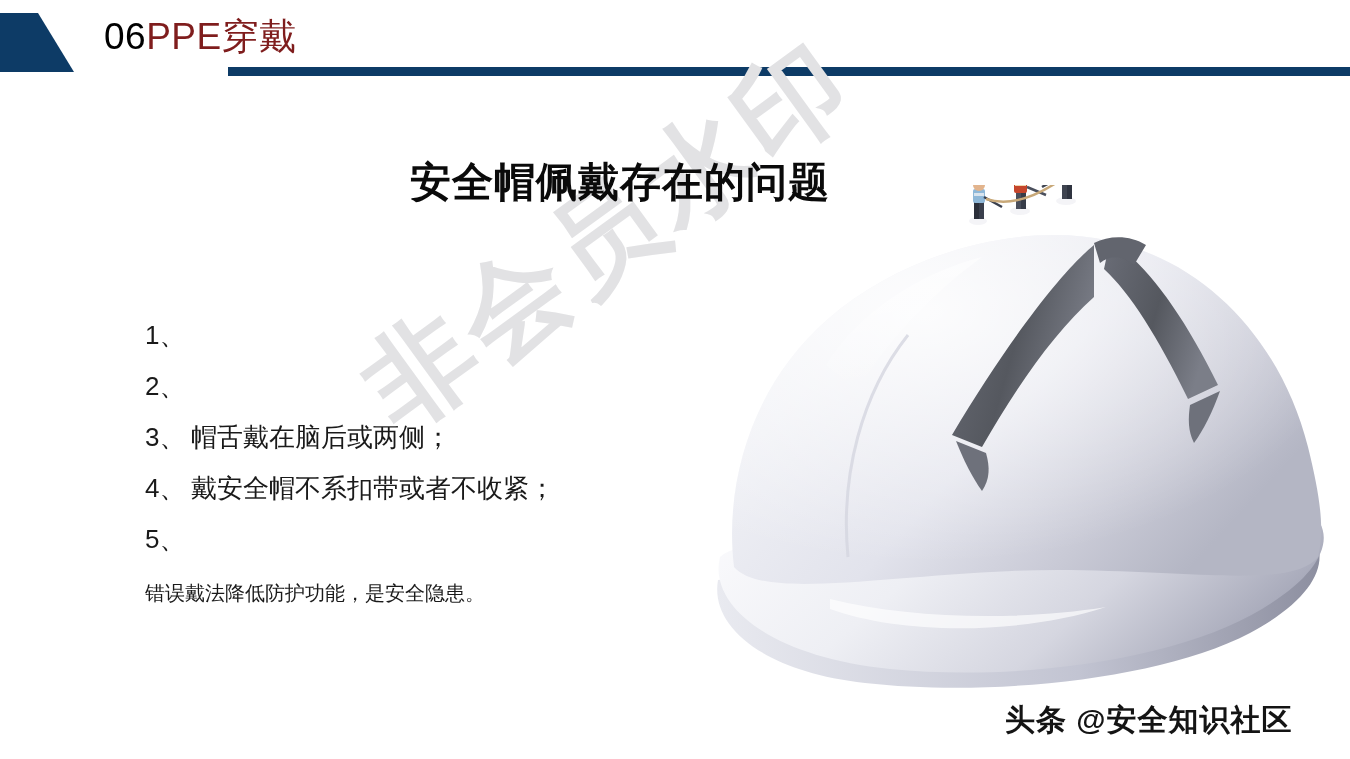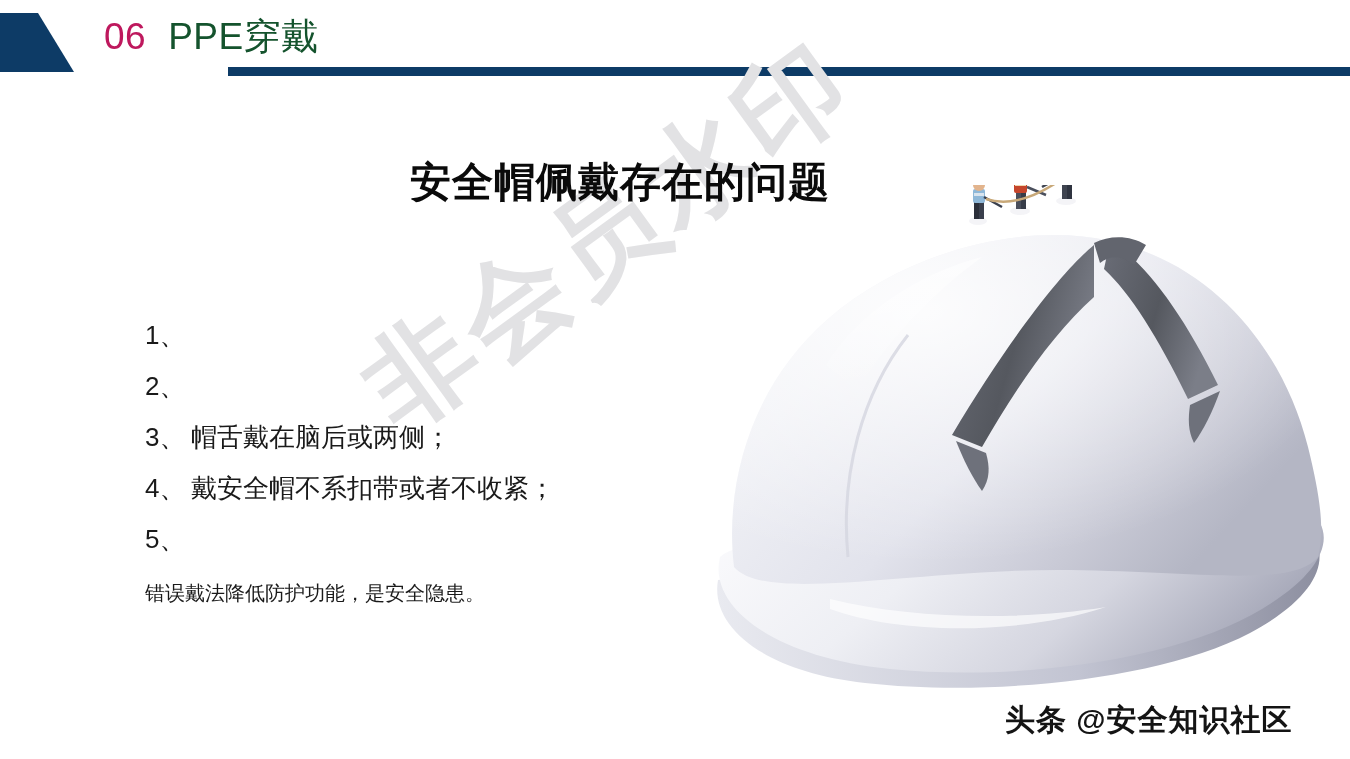--- a/index.html
+++ b/index.html
@@ -47,29 +47,28 @@
     position: absolute;
     left: 104px;
     top: 8px;
     height: 56px;
     display: flex;
     align-items: center;
     white-space: nowrap;
   }
   .header-num {
     font-size: 37px;
-    color: #be185d;
+    color: #000000;
     letter-spacing: 0.5px;
     line-height: 1;
   }
   .header-label {
     font-size: 37px;
-    color: #14532d;
+    color: #7f1d1d;
     line-height: 1;
-    margin-left: 22px;
     letter-spacing: 0.5px;
   }
 
   
   .main-title {
     position: absolute;
     left: 0;
     top: 155px;
     width: 1240px;
     text-align: center;

